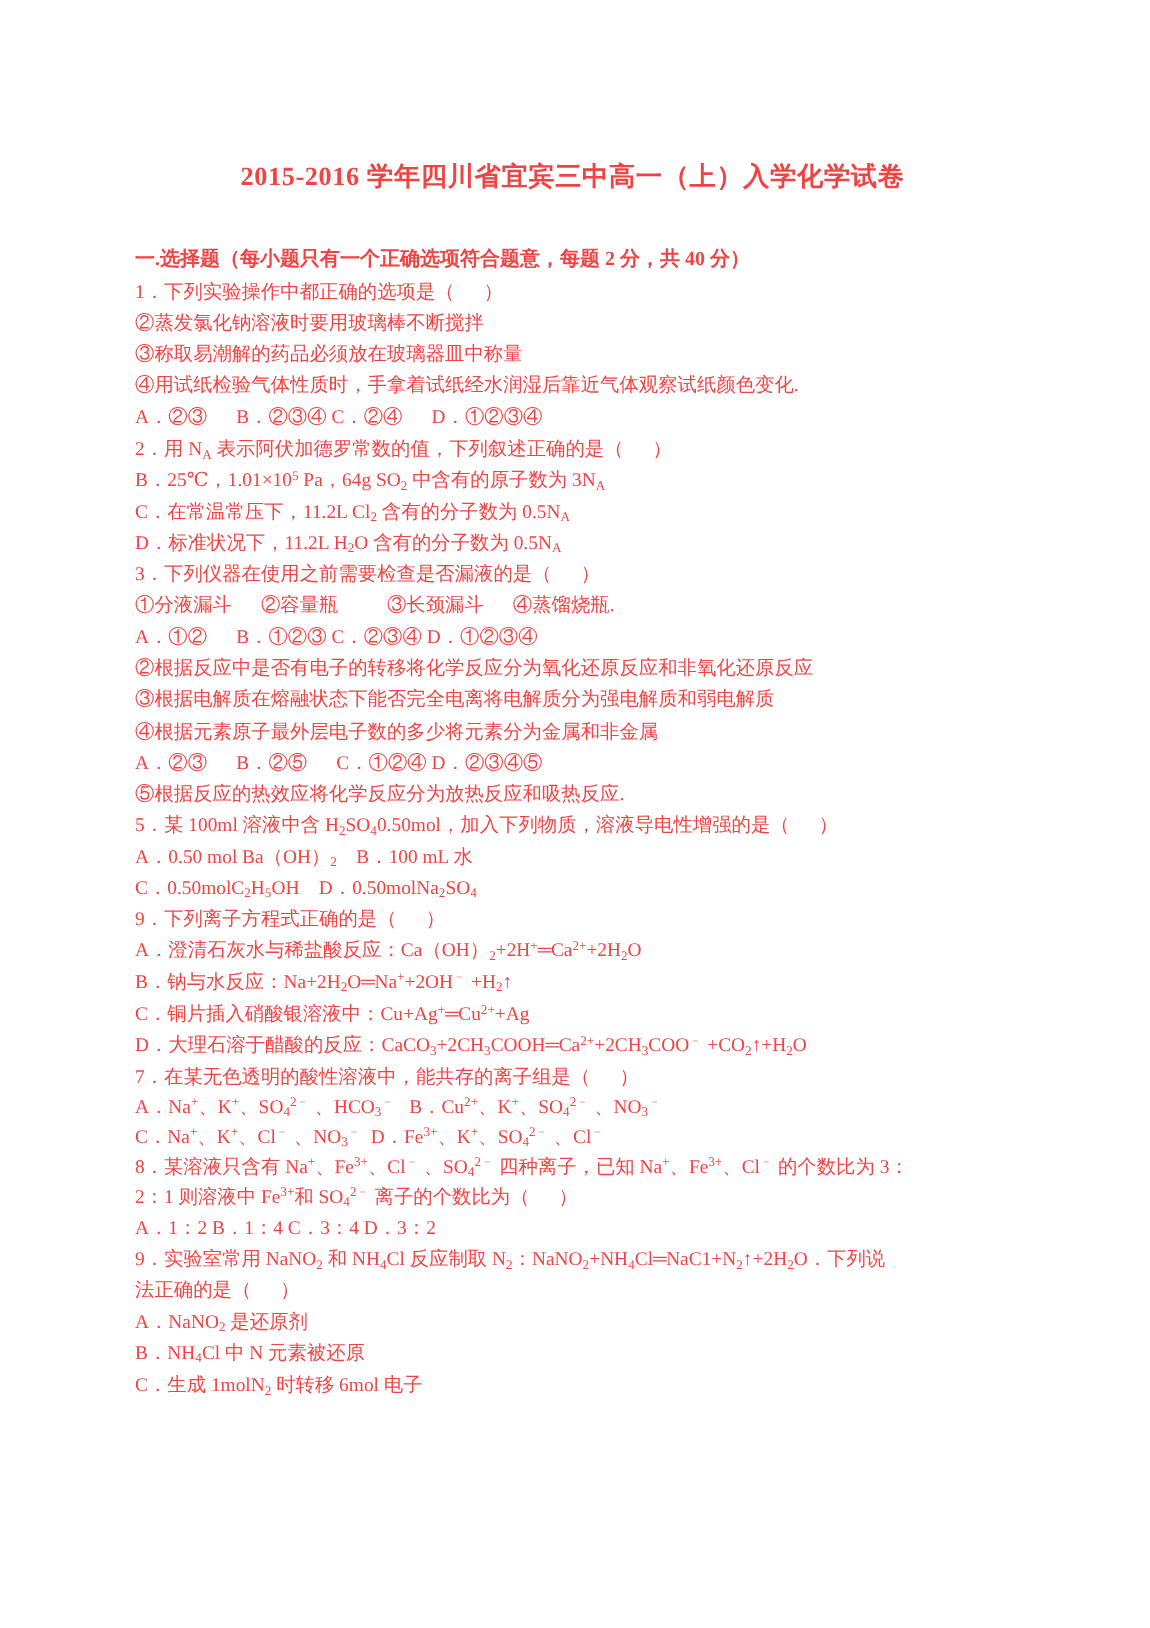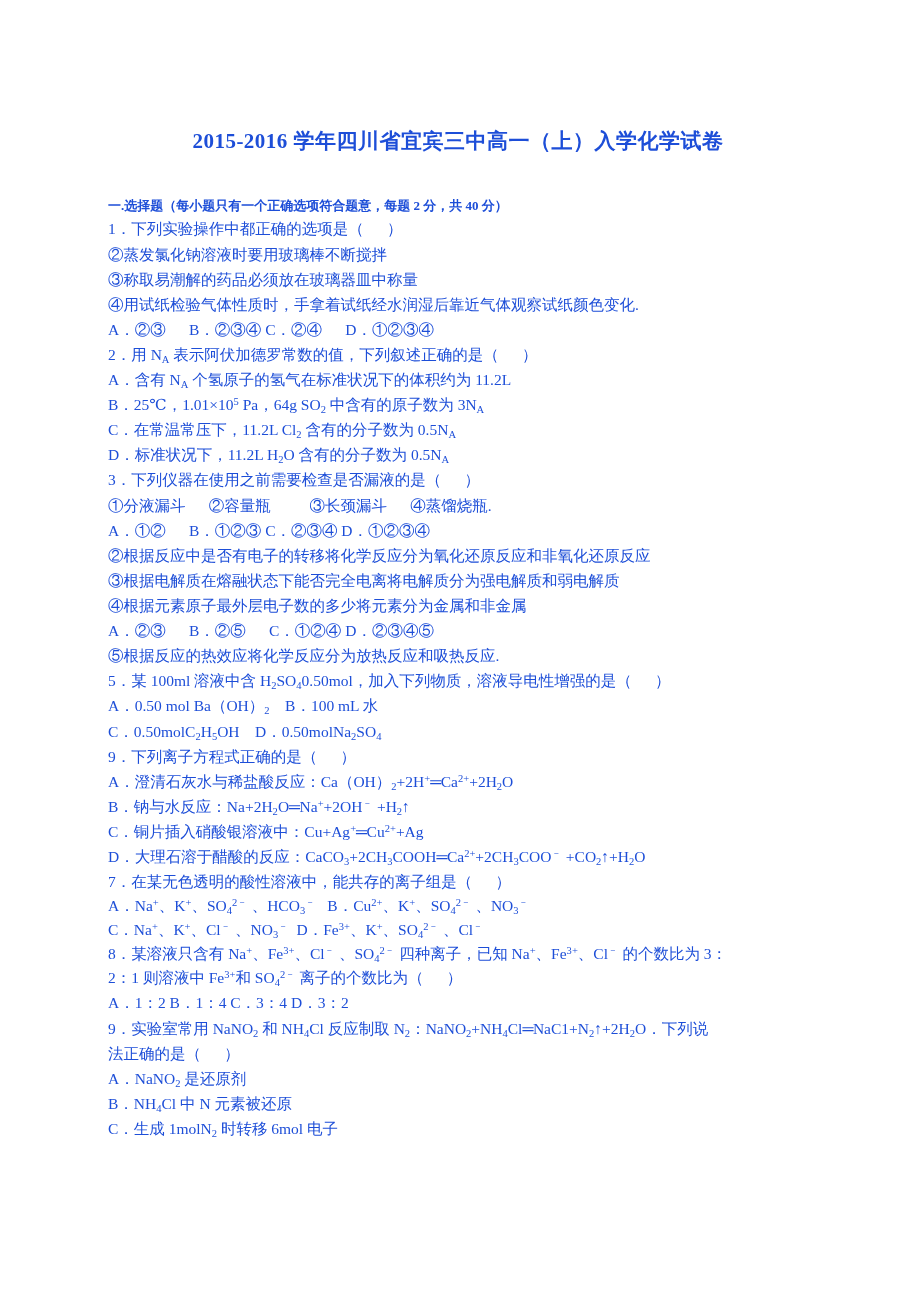--- a/index.html
+++ b/index.html
@@ -7,41 +7,41 @@
     padding: 0;
     background: #ffffff;
   }
   .page {
     position: relative;
     width: 920px;
     height: 1302px;
     background: #ffffff;
     overflow: hidden;
     font-family: "Liberation Serif", "DejaVu Serif", serif;
-    color: #1d4ed8;
+    color: #ef4444;
   }
   .content {
     position: absolute;
     left: 108px;
     top: 0;
     width: 700px;
   }
   .doc-title {
     font-size: 21px;
     font-weight: bold;
     text-align: center;
     letter-spacing: 0.5px;
     margin: 0;
     padding-top: 128px;
     padding-bottom: 0;
     line-height: 1.25;
     white-space: nowrap;
   }
   .section-head {
-    font-size: 13px;
+    font-size: 16px;
     font-weight: bold;
     margin: 0;
     padding-top: 42px;
     line-height: 1.55;
   }
   .line {
     font-size: 15.5px;
     line-height: 1.62;
     margin: 0;
     white-space: pre-wrap;
@@ -76,21 +76,20 @@
 
     <div class="section-head">一.选择题（每小题只有一个正确选项符合题意，每题 2 分，共 40 分）</div>
 
     <div class="line">1．下列实验操作中都正确的选项是（      ）</div>
     <div class="line">②蒸发氯化钠溶液时要用玻璃棒不断搅拌</div>
     <div class="line">③称取易潮解的药品必须放在玻璃器皿中称量</div>
     <div class="line">④用试纸检验气体性质时，手拿着试纸经水润湿后靠近气体观察试纸颜色变化.</div>
     <div class="line">A．②③      B．②③④ C．②④      D．①②③④</div>
 
     <div class="line">2．用 N<sub>A</sub> 表示阿伏加德罗常数的值，下列叙述正确的是（      ）</div>
-    <div class="line">A．含有 N<sub>A</sub> 个氢原子的氢气在标准状况下的体积约为 11.2L</div>
     <div class="line">B．25℃，1.01×10<sup>5</sup> Pa，64g SO<sub>2</sub> 中含有的原子数为 3N<sub>A</sub></div>
     <div class="line">C．在常温常压下，11.2L Cl<sub>2</sub> 含有的分子数为 0.5N<sub>A</sub></div>
     <div class="line">D．标准状况下，11.2L H<sub>2</sub>O 含有的分子数为 0.5N<sub>A</sub></div>
 
     <div class="line">3．下列仪器在使用之前需要检查是否漏液的是（      ）</div>
     <div class="line">①分液漏斗      ②容量瓶          ③长颈漏斗      ④蒸馏烧瓶.</div>
     <div class="line">A．①②      B．①②③ C．②③④ D．①②③④</div>
 
     <div class="line">②根据反应中是否有电子的转移将化学反应分为氧化还原反应和非氧化还原反应</div>
     <div class="line">③根据电解质在熔融状态下能否完全电离将电解质分为强电解质和弱电解质</div>

